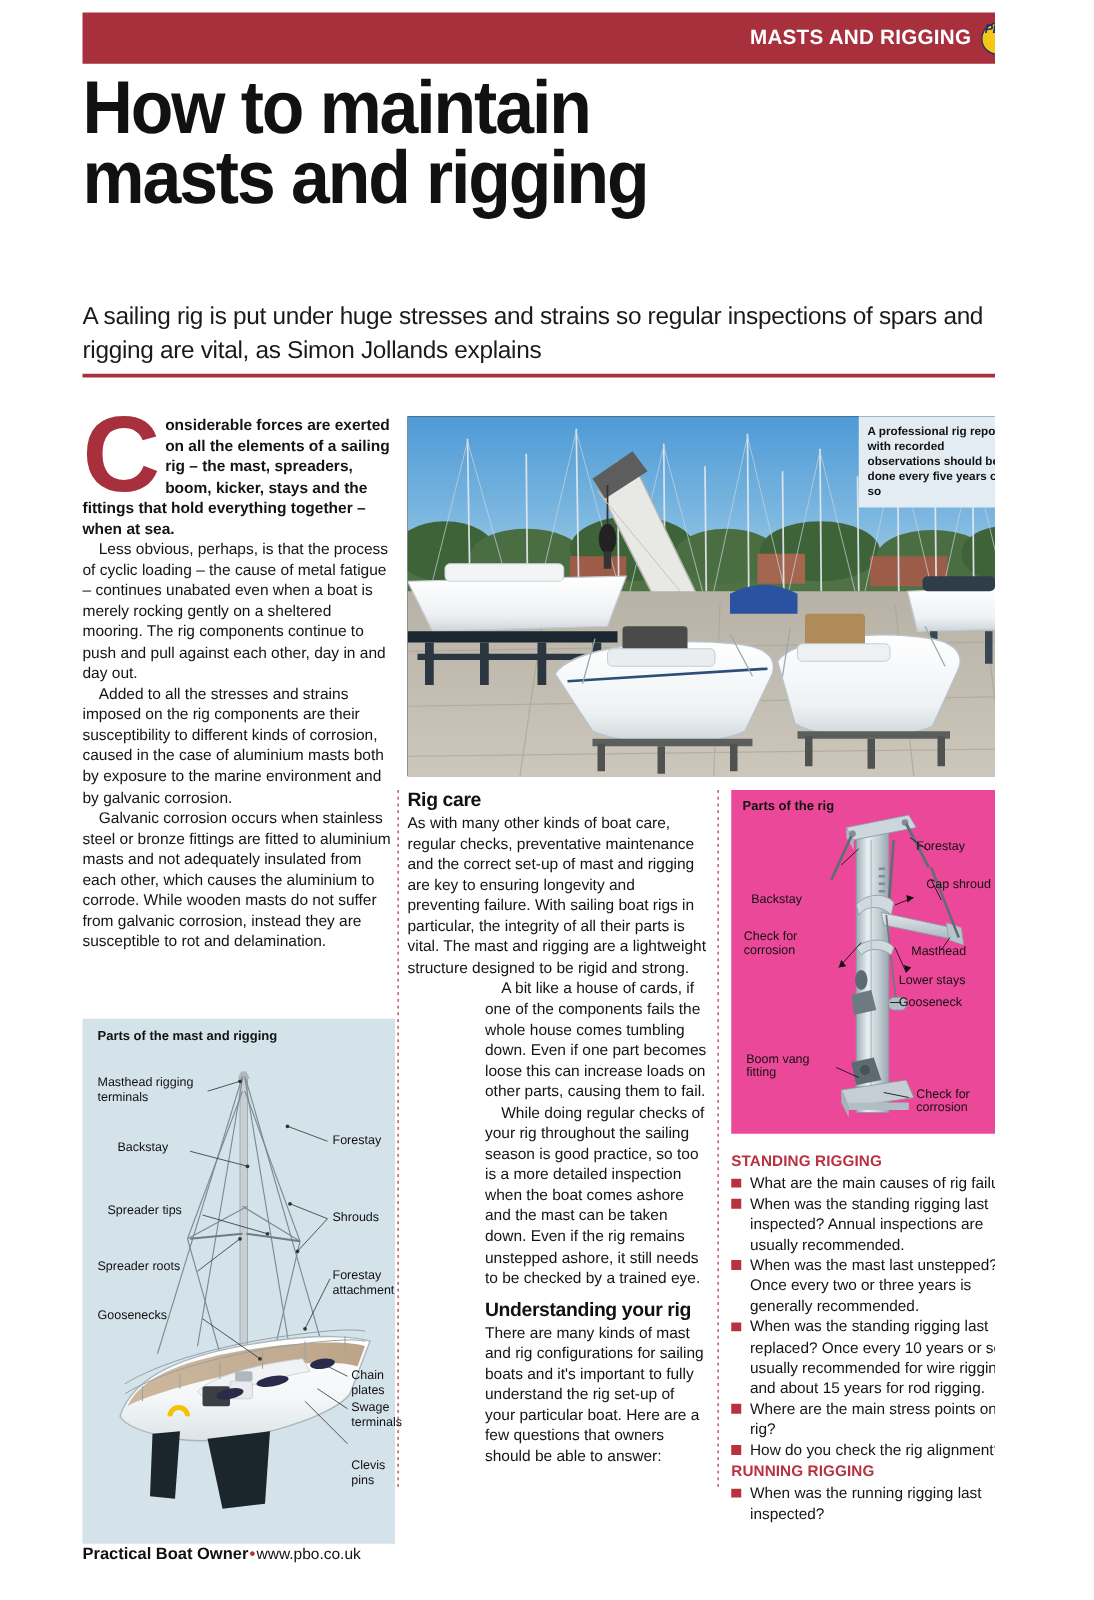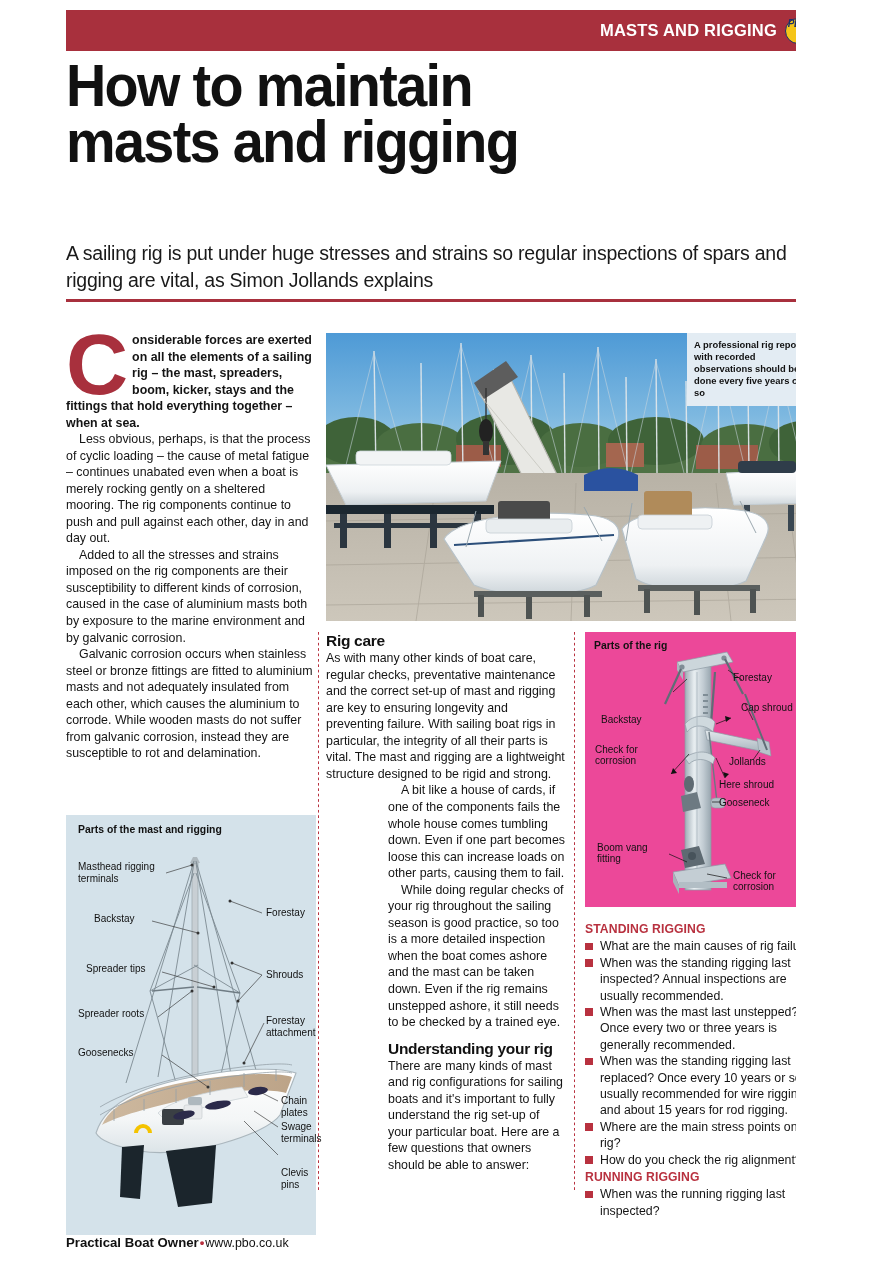--- a/index.html
+++ b/index.html
@@ -515,22 +515,22 @@
         <polygon points="146,86 140,84 141,90"></polygon>
         <polygon points="86,142 88,136 92,141"></polygon>
         <polygon points="140,146 138,140 144,142"></polygon>
       </g>
     </svg>
 
     <div class="riglabel" style="left:148px; top:40px;">Forestay</div>
     <div class="riglabel" style="left:156px; top:70px;">Cap shroud</div>
     <div class="riglabel" style="left:16px; top:82px;">Backstay</div>
     <div class="riglabel" style="left:10px; top:112px; width:52px;">Check for corrosion</div>
-    <div class="riglabel" style="left:144px; top:124px;">Jollands</div>
-    <div class="riglabel" style="left:134px; top:147px;">Here shroud</div>
+    <div class="riglabel" style="left:144px; top:124px;">Masthead</div>
+    <div class="riglabel" style="left:134px; top:147px;">Lower stays</div>
     <div class="riglabel" style="left:134px; top:165px;">Gooseneck</div>
     <div class="riglabel" style="left:12px; top:210px; width:54px;">Boom vang fitting</div>
     <div class="riglabel" style="left:148px; top:238px; width:56px;">Check for corrosion</div>
   </div>
 
   <div class="col" id="col3">
     <div class="checkhead">STANDING RIGGING</div>
     <ul class="checklist">
       <li>What are the main causes of rig failure?</li>
       <li>When was the standing rigging last inspected? Annual inspections are usually recommended.</li>

